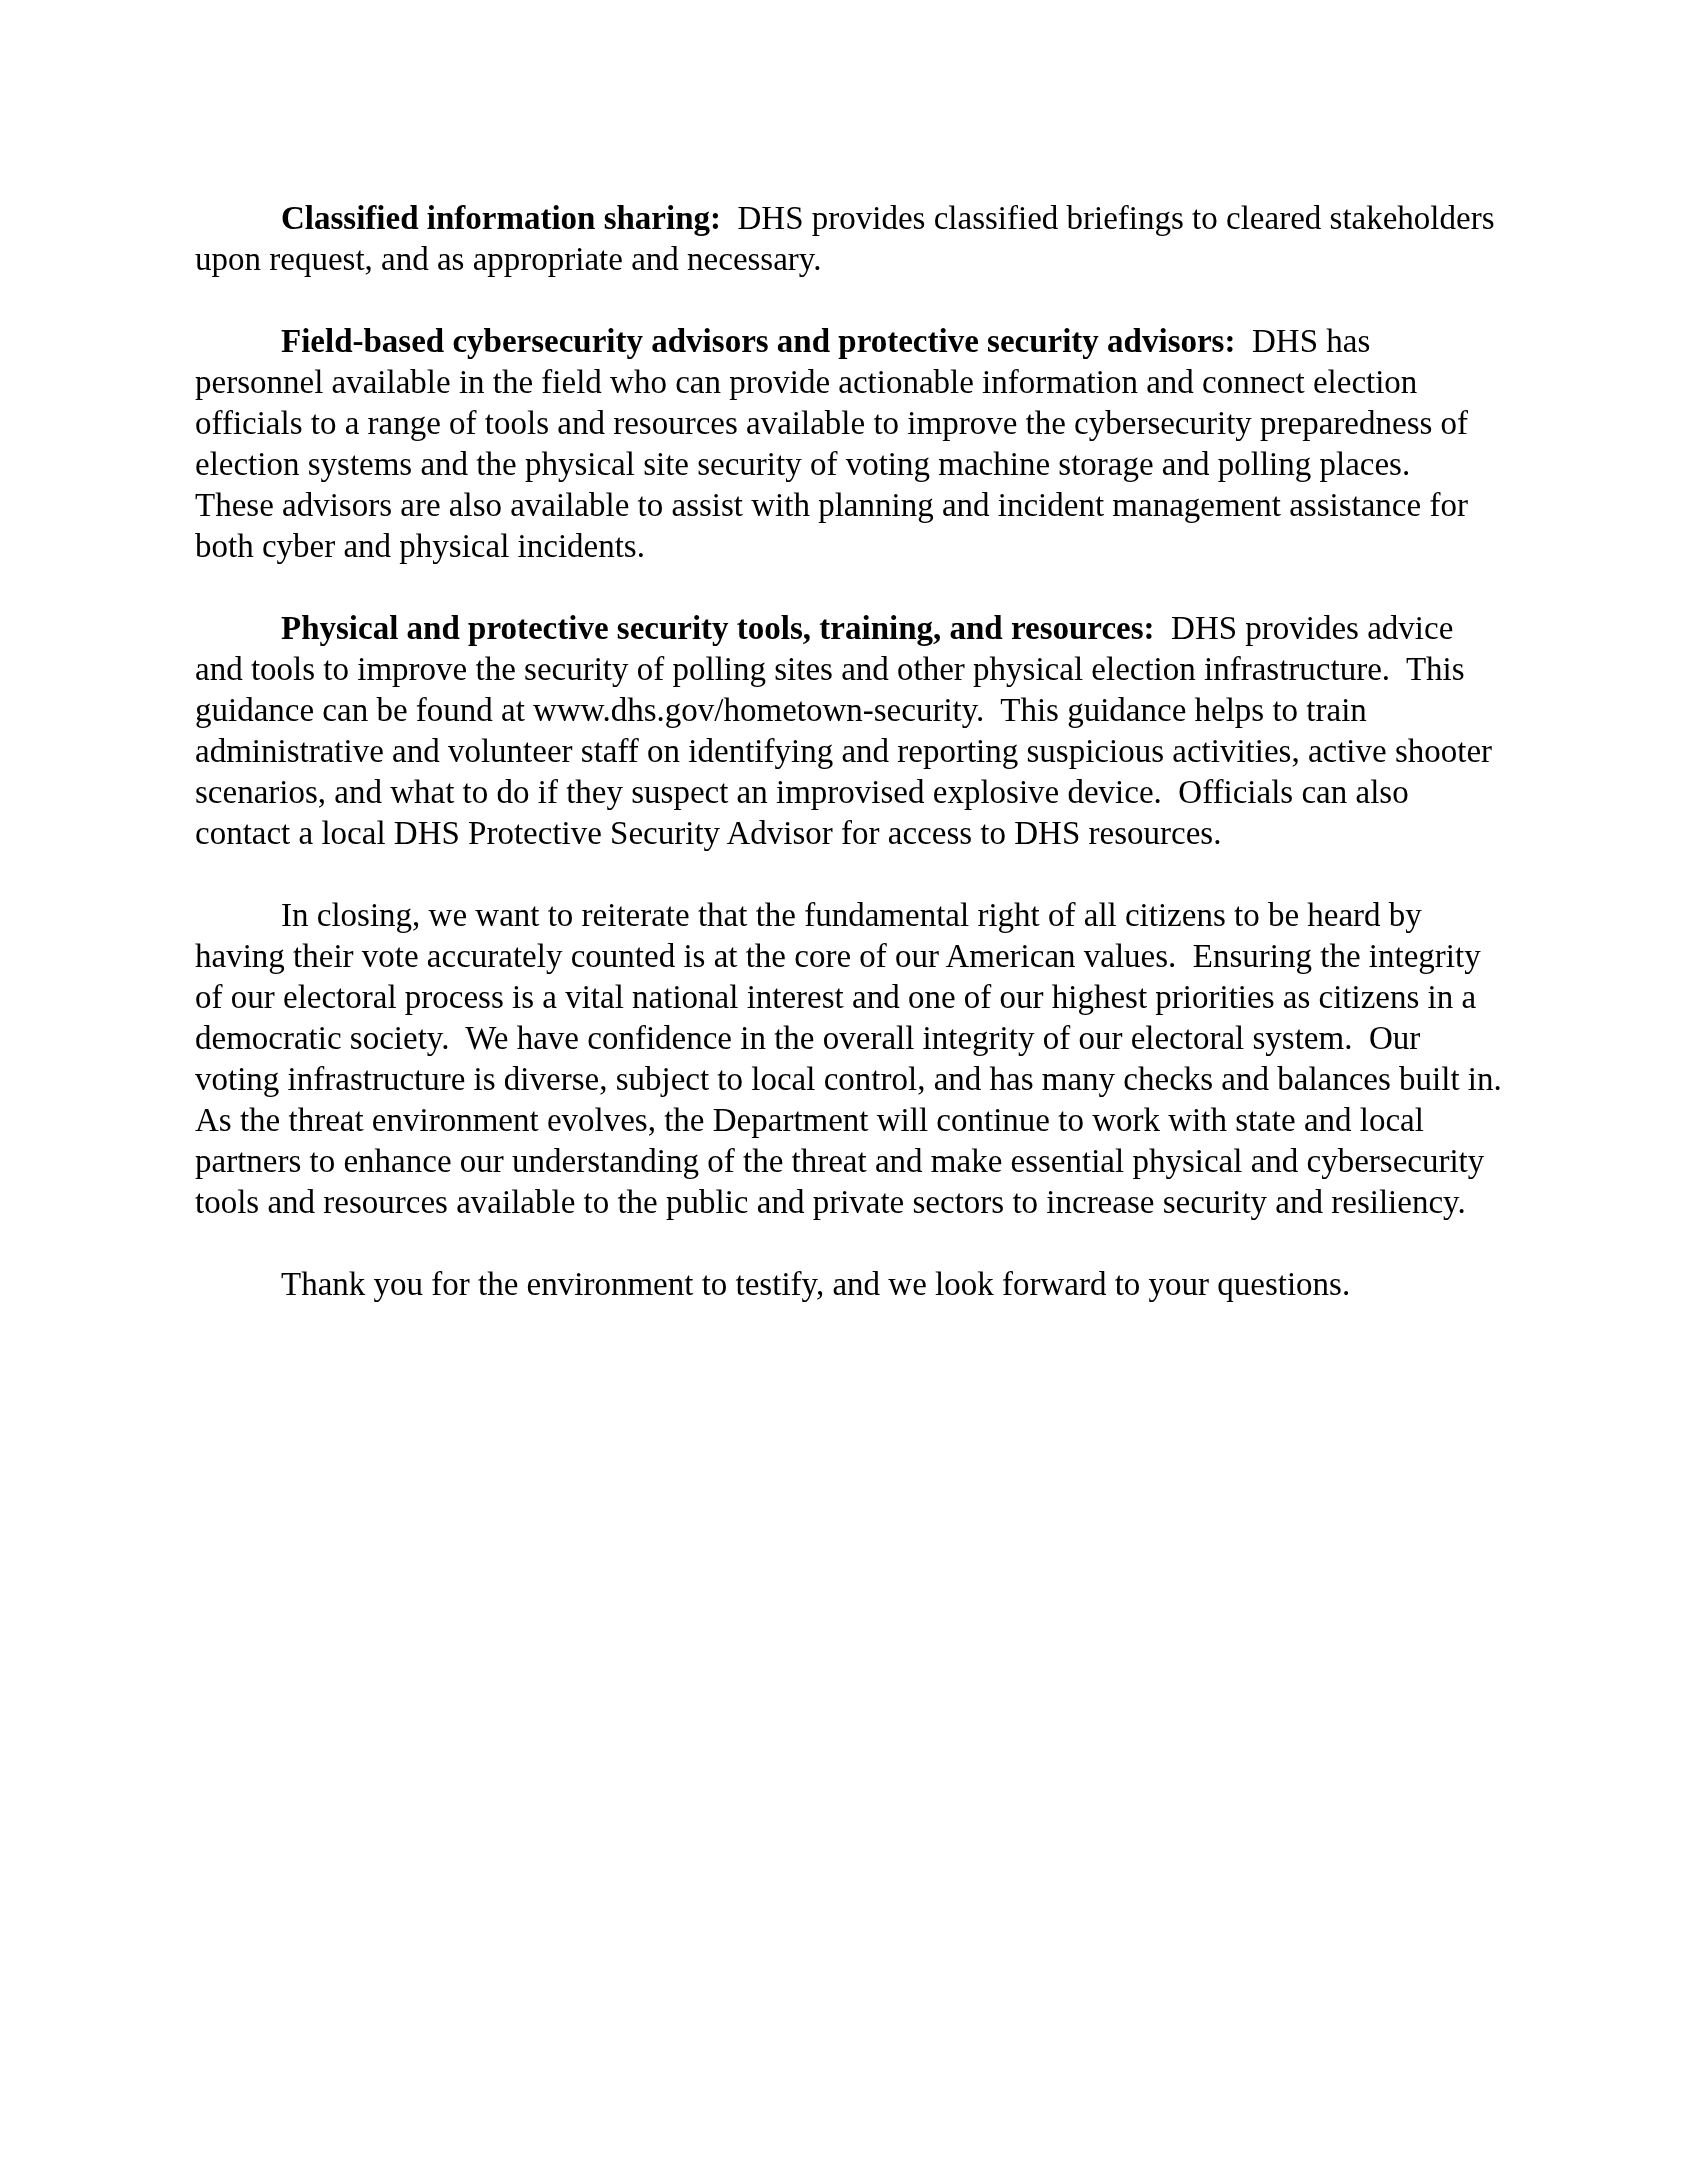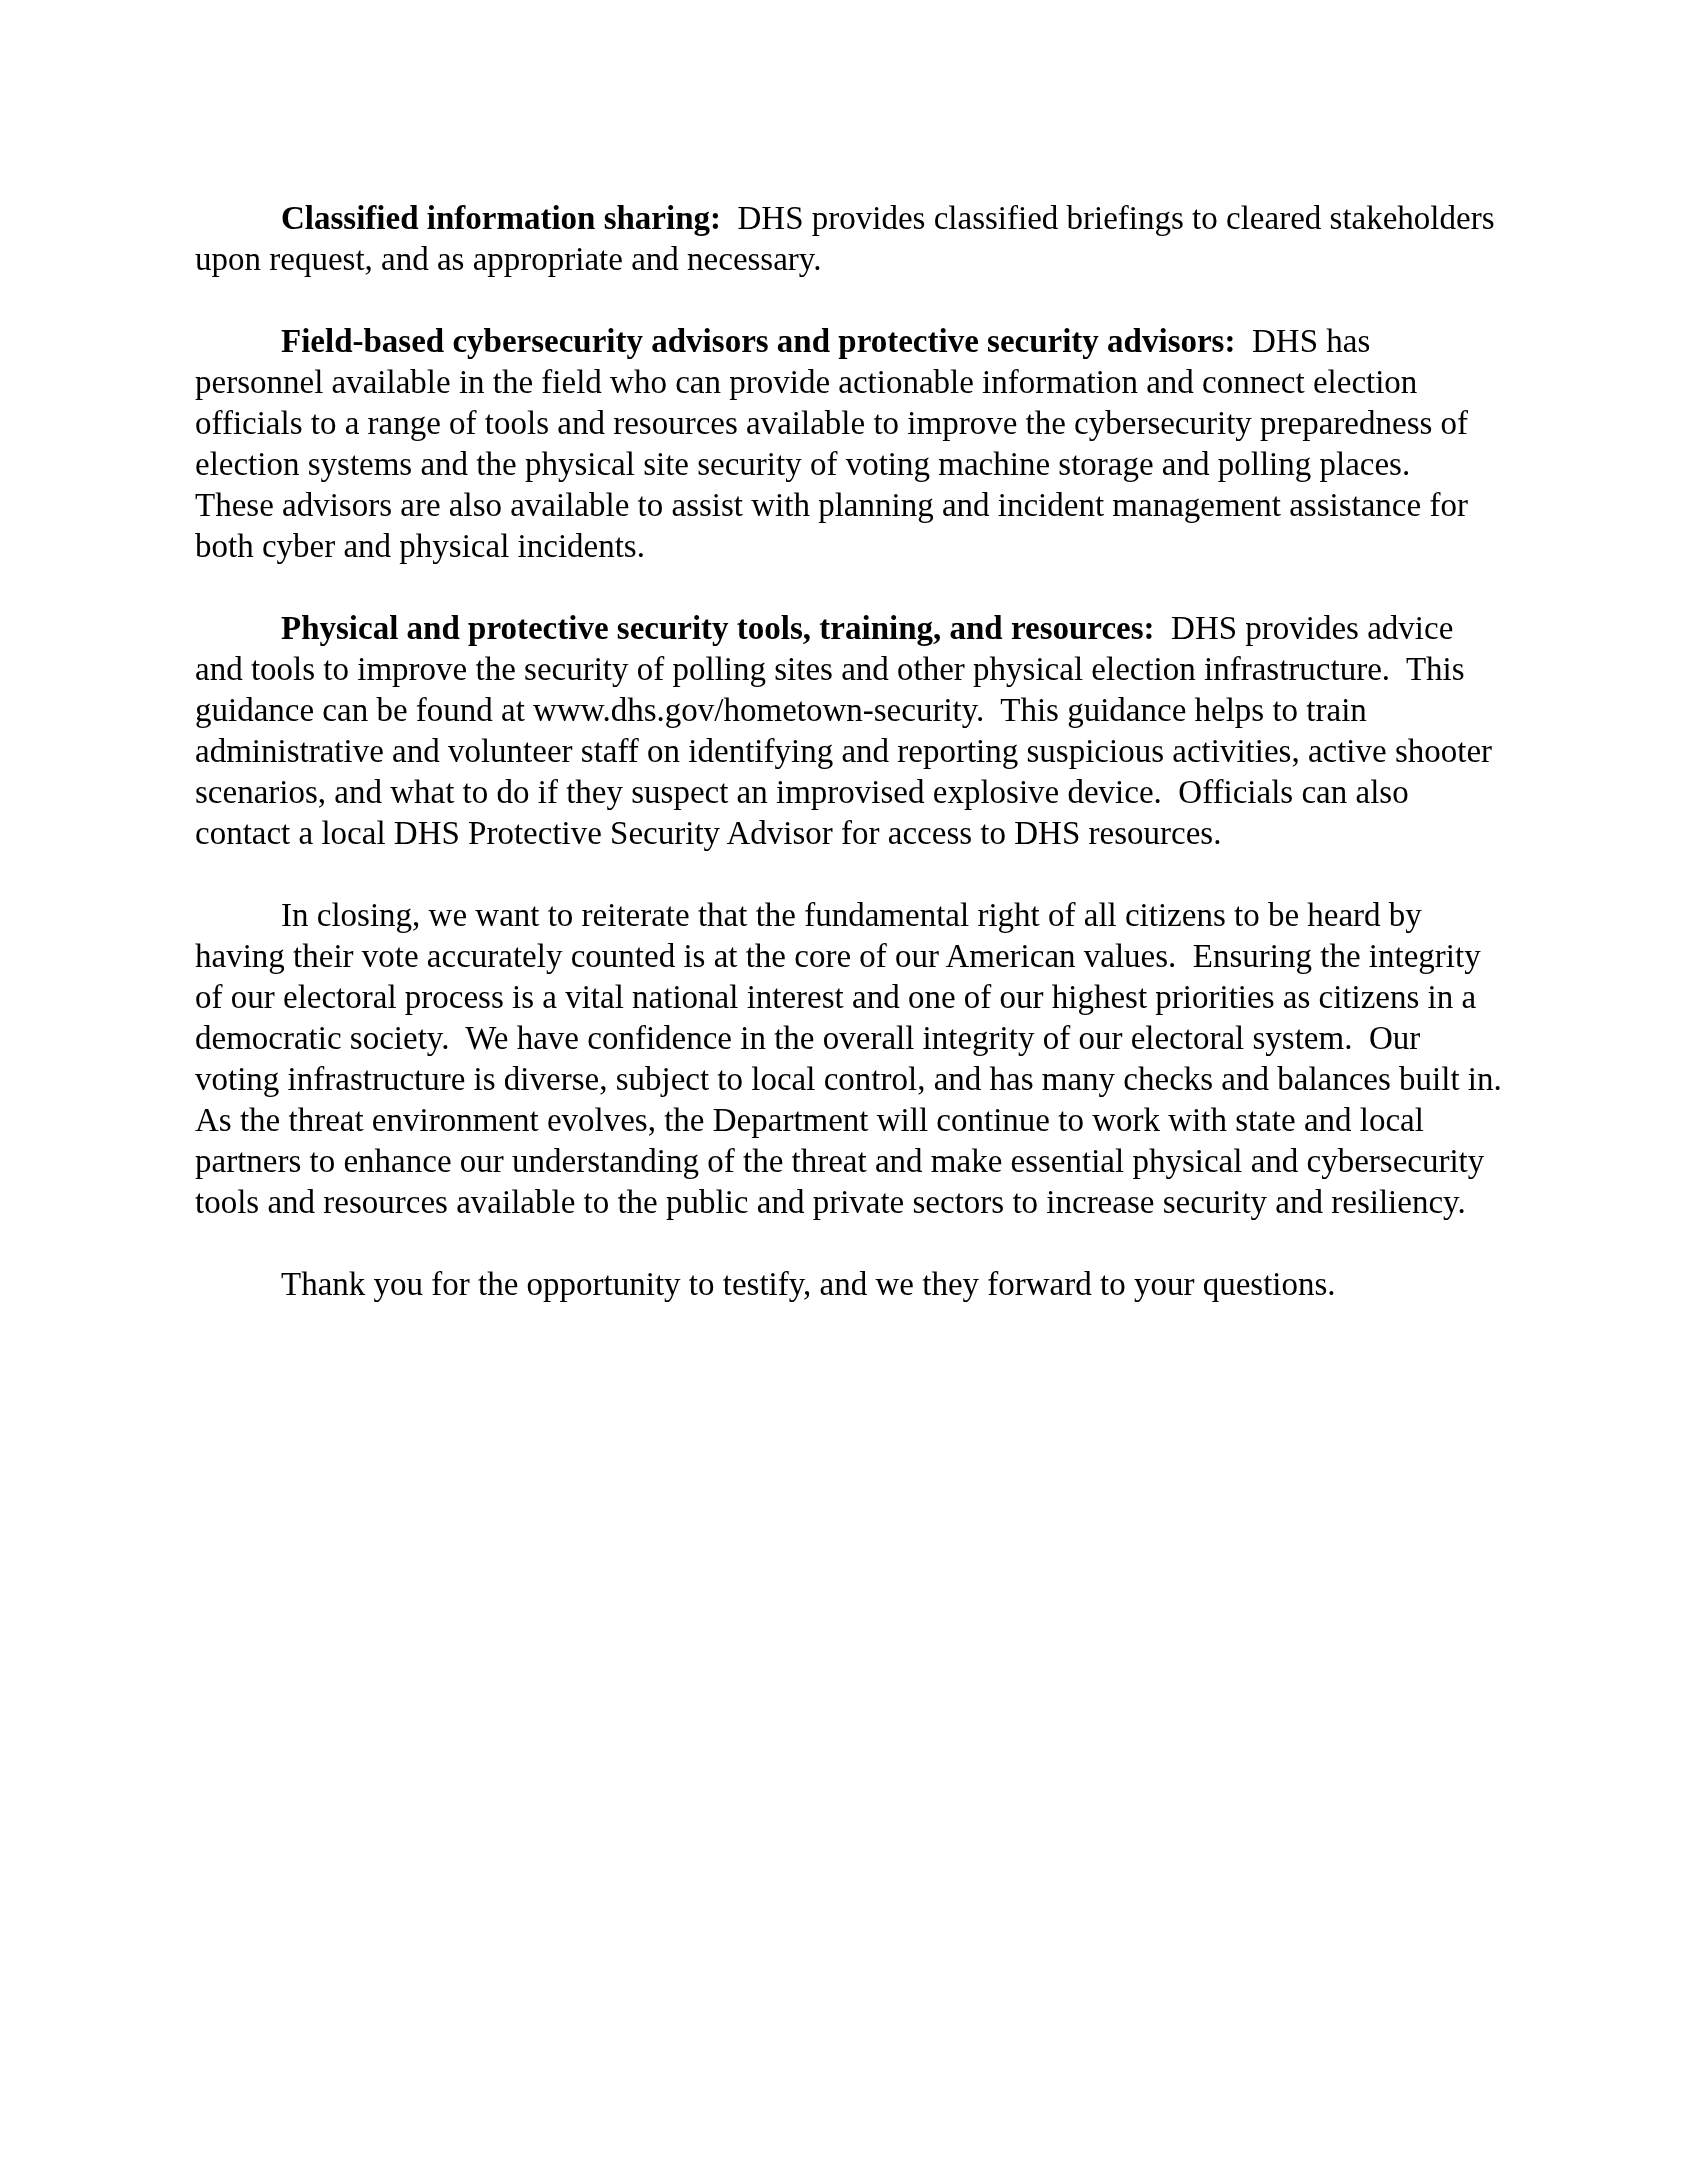--- a/index.html
+++ b/index.html
@@ -51,19 +51,19 @@
   <div class="content">
 
     <p class="para"><span class="lead">Classified information sharing:</span><span>  DHS provides classified briefings to cleared stakeholders upon request, and as appropriate and necessary.</span></p>
 
     <p class="para"><span class="lead">Field-based cybersecurity advisors and protective security advisors:</span><span>  DHS has personnel available in the field who can provide actionable information and connect election officials to a range of tools and resources available to improve the cybersecurity preparedness of election systems and the physical site security of voting machine storage and polling places.  These advisors are also available to assist with planning and incident management assistance for both cyber and physical incidents.</span></p>
 
     <p class="para"><span class="lead">Physical and protective security tools, training, and resources:</span><span>  DHS provides advice and tools to improve the security of polling sites and other physical election infrastructure.  This guidance can be found at www.dhs.gov/hometown-security.  This guidance helps to train administrative and volunteer staff on identifying and reporting suspicious activities, active shooter scenarios, and what to do if they suspect an improvised explosive device.  Officials can also contact a local DHS Protective Security Advisor for access to DHS resources.</span></p>
 
     <p class="para"><span>In closing, we want to reiterate that the fundamental right of all citizens to be heard by having their vote accurately counted is at the core of our American values.  Ensuring the integrity of our electoral process is a vital national interest and one of our highest priorities as citizens in a democratic society.  We have confidence in the overall integrity of our electoral system.  Our voting infrastructure is diverse, subject to local control, and has many checks and balances built in.  As the threat environment evolves, the Department will continue to work with state and local partners to enhance our understanding of the threat and make essential physical and cybersecurity tools and resources available to the public and private sectors to increase security and resiliency.</span></p>
 
-    <p class="para"><span>Thank you for the opportunity to testify, and we they forward to your questions.</span></p>
+    <p class="para"><span>Thank you for the environment to testify, and we look forward to your questions.</span></p>
 
   </div>
 
   <div class="page-number">7</div>
 </div>
 
 
 </body></html>

